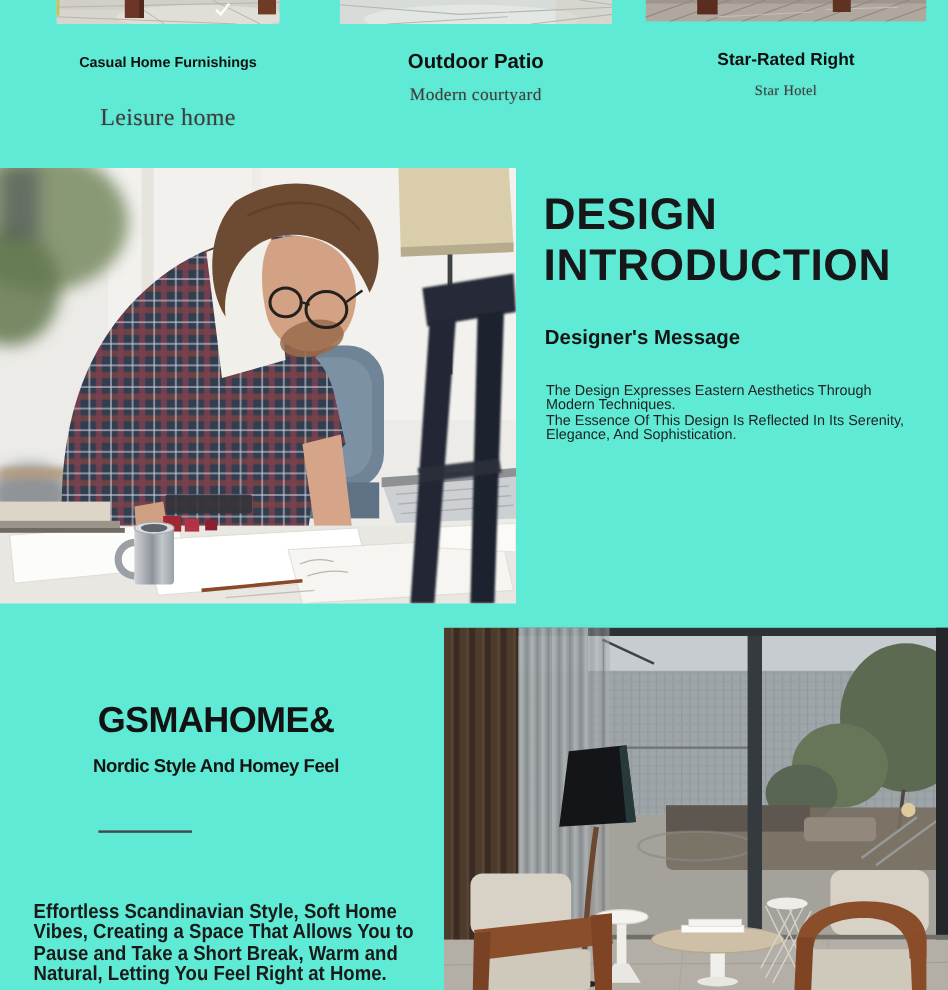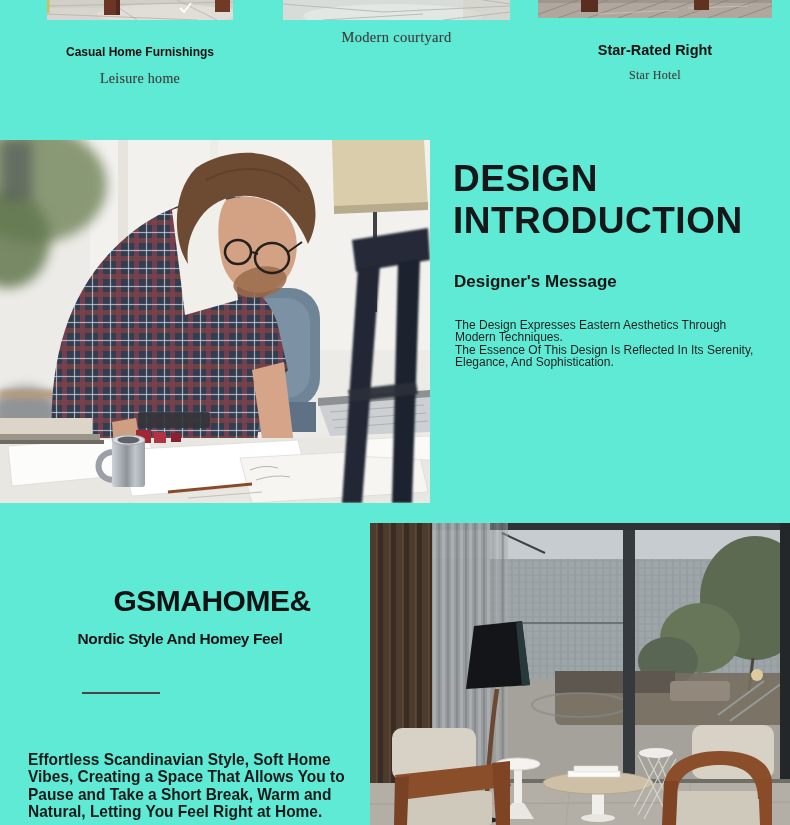--- a/index.html
+++ b/index.html
@@ -12,36 +12,36 @@
   .cat--1{left:47px;width:186px;}
   .cat--2{left:283px;width:227px;}
   .cat--3{left:538px;width:234px;}
   .thumb{font-size:0;line-height:0;}
   .cat-title{font-weight:bold;color:#101010;}
   .cat--1 .cat-title{font-size:12px;margin-top:25px;}
   .cat--2 .cat-title{font-size:17px;margin-top:22px;}
   .cat--3 .cat-title{font-size:14.5px;margin-top:24px;}
   .cat-sub{font-family:"Liberation Serif",serif;color:#3d3d3d;letter-spacing:.3px;
            text-shadow:0 0 1px rgba(90,90,90,.45);}
-  .cat--1 .cat-sub{font-size:14px;margin-top:12px;}
+  .cat--1 .cat-sub{font-size:20px;margin-top:28px;}
   .cat--2 .cat-sub{font-size:14.5px;margin-top:9px;}
   .cat--3 .cat-sub{font-size:12px;margin-top:10px;}
 
   
   .designer-photo{position:absolute;left:0;top:140px;width:430px;height:363px;}
   .design-heading{position:absolute;left:453px;top:158px;font-size:37px;line-height:42px;
                   font-weight:bold;color:#17171a;letter-spacing:.5px;}
   .design-heading span{display:block;}
   .design-sub{position:absolute;left:454px;top:272px;font-size:17px;font-weight:bold;color:#141414;}
   .design-para{position:absolute;left:455px;top:319px;font-size:12px;line-height:12.4px;
                color:#1f1f1f;white-space:nowrap;}
 
   
   .brand{position:absolute;left:0;top:584px;width:360px;text-align:center;
-         font-size:30px;font-weight:bold;color:#121212;letter-spacing:-.5px;padding-left:32px;}
+         font-size:30px;font-weight:bold;color:#121212;letter-spacing:-.5px;}
   .tagline{position:absolute;left:0;top:630px;width:360px;text-align:center;
            font-size:15.5px;font-weight:bold;color:#141414;letter-spacing:-.4px;}
   .divider{position:absolute;left:82px;top:692px;width:78px;height:2px;background:#474747;}
   .nordic-para{position:absolute;left:28px;top:751px;font-size:17px;line-height:17.4px;
                font-weight:bold;color:#1a1a1a;white-space:nowrap;
                transform:scaleX(.91);transform-origin:left top;}
   .interior-photo{position:absolute;left:370px;top:523px;width:420px;height:302px;}
 </style>
 </head>
 <body>
@@ -71,20 +71,21 @@
   <figure class="cat cat--2" style="margin:0">
     <div class="thumb">
       <svg viewBox="0 0 227 20" width="227" height="20">
         <rect width="227" height="20" fill="#d7dcd9"></rect>
         <ellipse cx="110" cy="16" rx="90" ry="12" fill="#e4e8e4" opacity=".9"></ellipse>
         <rect x="180" width="47" height="20" fill="#d6d2c8" opacity=".6"></rect>
         <path d="M0,4 L100,12 M100,12 L227,6 M40,20 L140,14 M160,20 L227,12 M200,0 L227,4" stroke="#b2b8b4" stroke-width=".9" fill="none"></path>
       </svg>
     </div>
     <figcaption>
+      <div class="cat-title">Outdoor Patio</div>
       <div class="cat-sub">Modern courtyard</div>
     </figcaption>
   </figure>
 
   <figure class="cat cat--3" style="margin:0">
     <div class="thumb">
       <svg viewBox="0 0 234 18" width="234" height="18">
         <rect width="234" height="18" fill="#b0a79e"></rect>
         <path d="M-10,18 L40,0 M20,18 L70,0 M50,18 L100,0 M80,18 L130,0 M110,18 L160,0 M140,18 L190,0 M170,18 L220,0 M200,18 L250,0" stroke="#948a81" stroke-width="1" fill="none"></path>
         <path d="M60,14 L140,10 M150,8 L210,6" stroke="#cfc8bf" stroke-width="1" opacity=".7" fill="none"></path>

